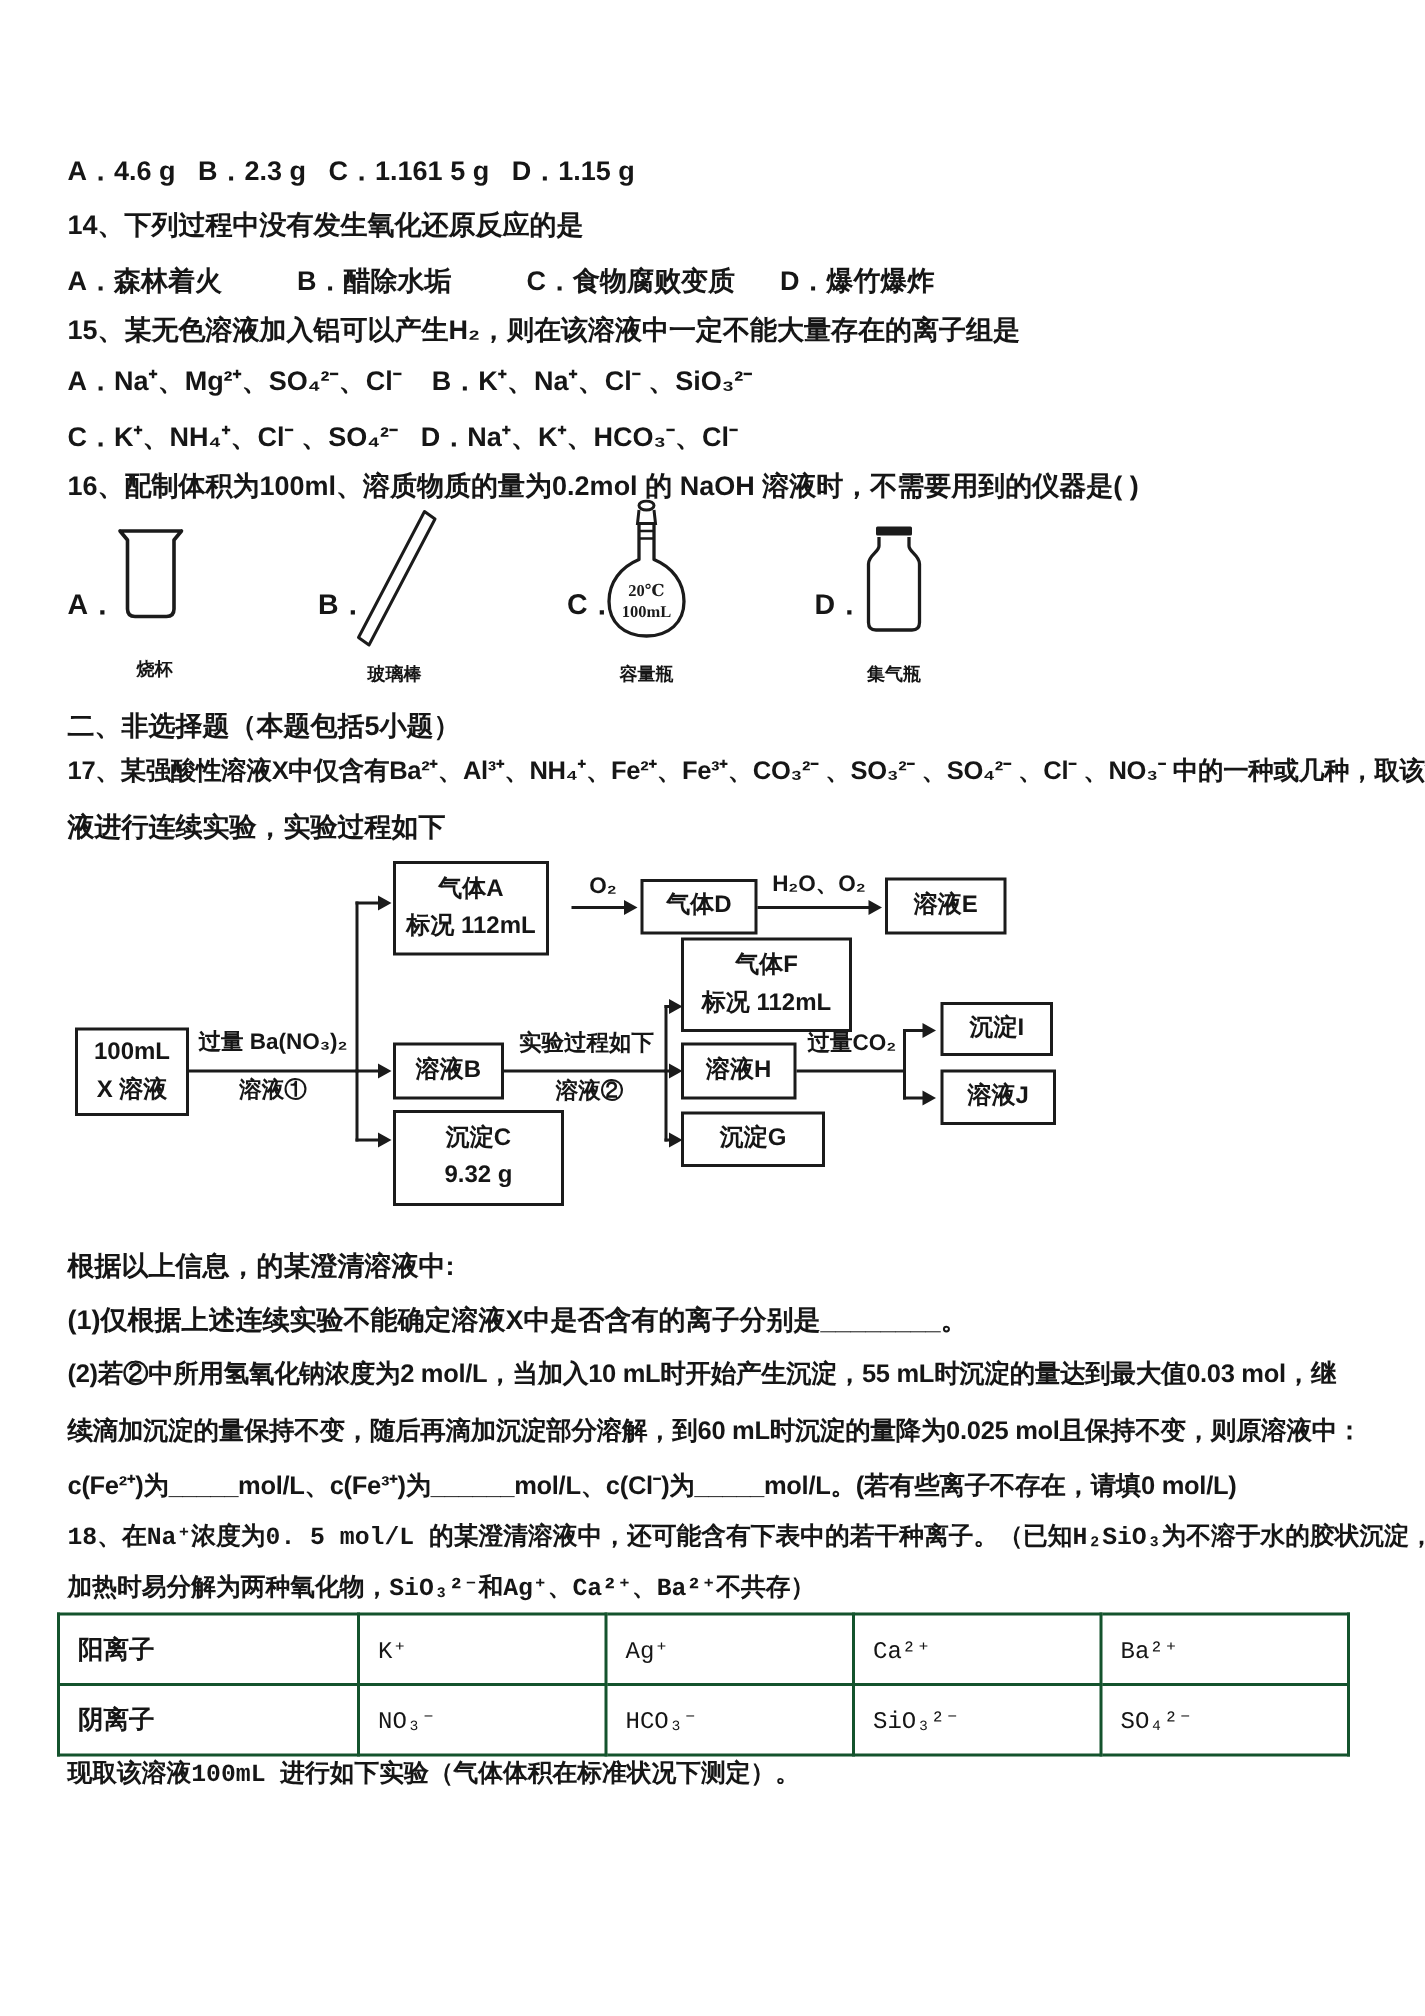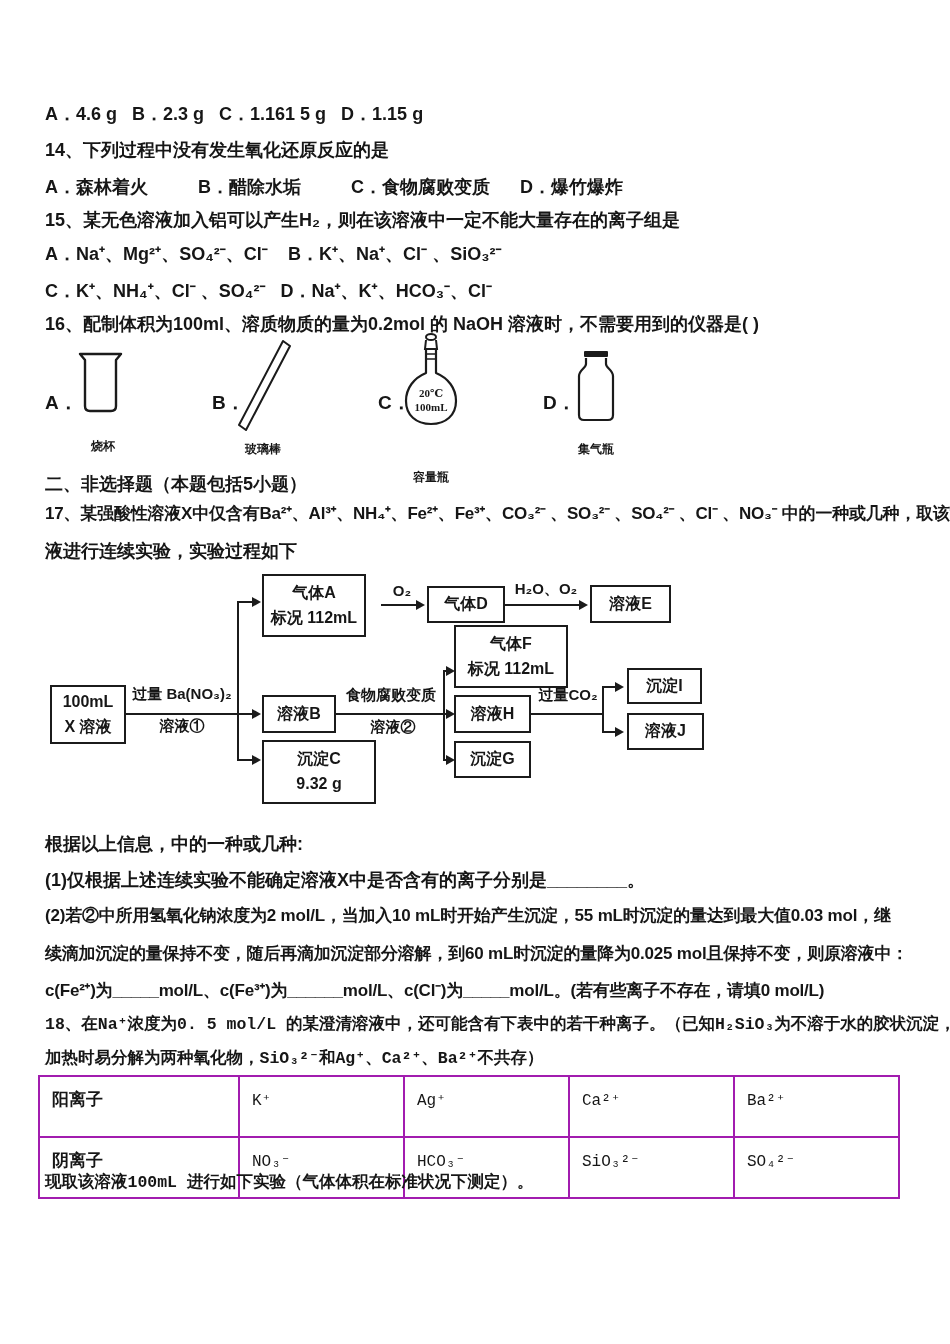--- a/index.html
+++ b/index.html
@@ -19,21 +19,21 @@
   .fbox{position:absolute;border:2px solid #1b1b1b;background:#fff;display:flex;flex-direction:column;
         align-items:center;justify-content:center;font-size:16px;font-weight:700;line-height:1.55;
         box-sizing:border-box;white-space:pre;}
   .flabel{position:absolute;font-size:15px;font-weight:700;text-align:center;white-space:pre;}
   .hl{position:absolute;height:2px;background:#1b1b1b;}
   .vl{position:absolute;width:2px;background:#1b1b1b;}
   .ah{position:absolute;width:0;height:0;border-top:5px solid transparent;
       border-bottom:5px solid transparent;border-left:9px solid #1b1b1b;}
   
   .ion-table{position:absolute;left:38px;top:1075px;border-collapse:collapse;table-layout:fixed;}
-  .ion-table td{border:2px solid #a21caf;height:45px;padding:0 0 14px 12px;vertical-align:middle;}
+  .ion-table td{border:2px solid #14532d;height:45px;padding:0 0 0 12px;vertical-align:middle;}
   .td-head{font-size:17px;font-weight:700;}
   .td-ion{font-size:16px;font-weight:500;}
 </style>
 </head>
 <body>
 
 <div class="page">
 
   <div class="ln fs" style="left:45px;top:103px;">A．4.6 g   B．2.3 g   C．1.161 5 g   D．1.15 g</div>
   <div class="ln fs" style="left:45px;top:139px;">14、下列过程中没有发生氧化还原反应的是</div>
@@ -57,21 +57,21 @@
 
   <div class="app-letter fs" style="left:378px;top:390px;">C．</div>
   <svg class="app-svg" style="left:399px;top:333px;" width="64" height="96" viewBox="0 0 64 96">
     <ellipse cx="32" cy="4" rx="5" ry="3" fill="none" stroke="#1b1b1b" stroke-width="2"></ellipse>
     <path d="M27,7 L26,16 L38,16 L37,7" fill="none" stroke="#1b1b1b" stroke-width="2"></path>
     <path d="M27,21 L37,21 M27,26 L37,26" stroke="#1b1b1b" stroke-width="1.6"></path>
     <path d="M27,16 L27,40 C15,45 7,55 7,68 C7,82 17,91 32,91 C47,91 57,82 57,68 C57,55 49,45 37,40 L37,16" fill="none" stroke="#1b1b1b" stroke-width="2.2" stroke-linejoin="round"></path>
     <text x="32" y="64" text-anchor="middle" font-size="11" font-weight="bold" font-family="'Liberation Serif','DejaVu Serif',serif" fill="#1b1b1b">20℃</text>
     <text x="32" y="78" text-anchor="middle" font-size="11" font-weight="bold" font-family="'Liberation Serif','DejaVu Serif',serif" fill="#1b1b1b">100mL</text>
   </svg>
-  <div class="app-label fs" style="left:396px;top:441px;width:70px;margin-top:28px;">容量瓶</div>
+  <div class="app-label fs" style="left:396px;top:441px;width:70px;">容量瓶</div>
 
   <div class="app-letter fs" style="left:543px;top:390px;">D．</div>
   <svg class="app-svg" style="left:571px;top:350px;" width="50" height="75" viewBox="0 0 50 75">
     <rect x="13" y="1" width="24" height="6" rx="1" fill="#1b1b1b"></rect>
     <path d="M15,8 L15,14 C15,18 8,20 8,26 L8,65 Q8,70 13,70 L37,70 Q42,70 42,65 L42,26 C42,20 35,18 35,14 L35,8" fill="none" stroke="#1b1b1b" stroke-width="2.2" stroke-linejoin="round"></path>
   </svg>
   <div class="app-label fs" style="left:561px;top:441px;width:70px;">集气瓶</div>
 
   <div class="ln fs" style="left:45px;top:473px;">二、非选择题（本题包括5小题）</div>
   <div class="ln fs long" style="left:45px;top:503px;">17、某强酸性溶液X中仅含有Ba²⁺、Al³⁺、NH₄⁺、Fe²⁺、Fe³⁺、CO₃²⁻ 、SO₃²⁻ 、SO₄²⁻ 、Cl⁻ 、NO₃⁻ 中的一种或几种，取该溶</div>
@@ -107,39 +107,39 @@
     <div class="flabel fs" style="left:452px;top:15px;width:88px;">H₂O、O₂</div>
     <div class="hl" style="left:455px;top:39px;width:75px;"></div>
       <div class="ah" style="left:529px;top:35px;"></div>
     <div class="fbox fs" style="left:540px;top:20px;width:81px;height:38px;">
       <span>溶液E</span>
     </div>
 
     <div class="fbox fs" style="left:212px;top:130px;width:74px;height:38px;">
       <span>溶液B</span>
     </div>
-    <div class="flabel fs" style="left:286px;top:121px;width:110px;">食物腐败变质</div>
+    <div class="flabel fs" style="left:286px;top:121px;width:110px;">实验过程如下</div>
     <div class="flabel fs" style="left:298px;top:153px;width:90px;">溶液②</div>
     <div class="hl" style="left:286px;top:148px;width:108px;"></div>
     <div class="vl" style="left:393px;top:105px;height:91px;"></div>
     <div class="hl" style="left:393px;top:105px;width:6px;"></div>
       <div class="ah" style="left:396px;top:101px;"></div>
     <div class="hl" style="left:393px;top:148px;width:6px;"></div>
       <div class="ah" style="left:396px;top:144px;"></div>
     <div class="hl" style="left:393px;top:194px;width:6px;"></div>
       <div class="ah" style="left:396px;top:190px;"></div>
 
     <div class="fbox fs" style="left:404px;top:60px;width:114px;height:63px;">
       <span>气体F</span>
       <span>标况 112mL</span>
     </div>
     <div class="fbox fs" style="left:404px;top:130px;width:77px;height:38px;">
       <span>溶液H</span>
     </div>
-    <div class="fbox fs" style="left:404px;top:176px;width:77px;height:37px;">
+    <div class="fbox fs" style="left:404px;top:176px;width:96px;height:37px;">
       <span>沉淀G</span>
     </div>
 
     <div class="flabel fs" style="left:478px;top:121px;width:80px;">过量CO₂</div>
     <div class="hl" style="left:481px;top:148px;width:71px;"></div>
     <div class="vl" style="left:552px;top:121px;height:47px;"></div>
     <div class="hl" style="left:552px;top:121px;width:14px;"></div>
       <div class="ah" style="left:565px;top:117px;"></div>
     <div class="hl" style="left:552px;top:166px;width:14px;"></div>
       <div class="ah" style="left:565px;top:162px;"></div>
@@ -149,21 +149,21 @@
     <div class="fbox fs" style="left:577px;top:148px;width:77px;height:37px;">
       <span>溶液J</span>
     </div>
 
     <div class="fbox fs" style="left:212px;top:175px;width:114px;height:64px;">
       <span>沉淀C</span>
       <span>9.32 g</span>
     </div>
   </div>
 
-  <div class="ln fs" style="left:45px;top:833px;">根据以上信息，中的一种或几种:</div>
+  <div class="ln fs" style="left:45px;top:833px;">根据以上信息，的某澄清溶液中:</div>
   <div class="ln fs" style="left:45px;top:869px;">(1)仅根据上述连续实验不能确定溶液X中是否含有的离子分别是________。</div>
   <div class="ln fs long" style="left:45px;top:905px;">(2)若②中所用氢氧化钠浓度为2 mol/L，当加入10 mL时开始产生沉淀，55 mL时沉淀的量达到最大值0.03 mol，继</div>
   <div class="ln fs long" style="left:45px;top:943px;">续滴加沉淀的量保持不变，随后再滴加沉淀部分溶解，到60 mL时沉淀的量降为0.025 mol且保持不变，则原溶液中：</div>
   <div class="ln fs long" style="left:45px;top:980px;">c(Fe²⁺)为_____mol/L、c(Fe³⁺)为______mol/L、c(Cl⁻)为_____mol/L。(若有些离子不存在，请填0 mol/L)</div>
 
   <div class="ln fm mono-ln" style="left:45px;top:1015px;">18、在Na⁺浓度为0. 5 mol/L 的某澄清溶液中，还可能含有下表中的若干种离子。（已知H₂SiO₃为不溶于水的胶状沉淀，</div>
   <div class="ln fm mono-ln" style="left:45px;top:1049px;">加热时易分解为两种氧化物，SiO₃²⁻和Ag⁺、Ca²⁺、Ba²⁺不共存）</div>
 
   <table class="ion-table">
     <colgroup>

